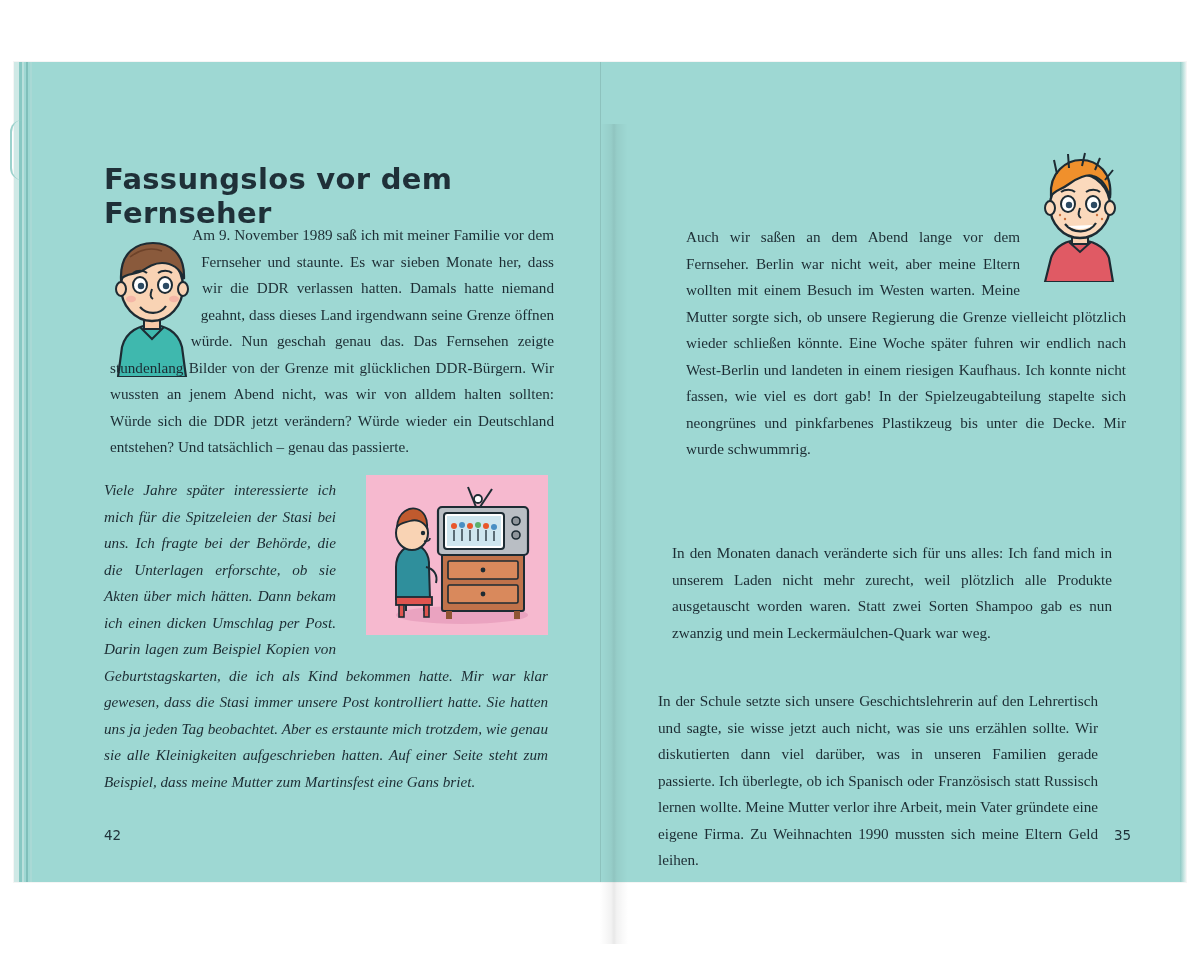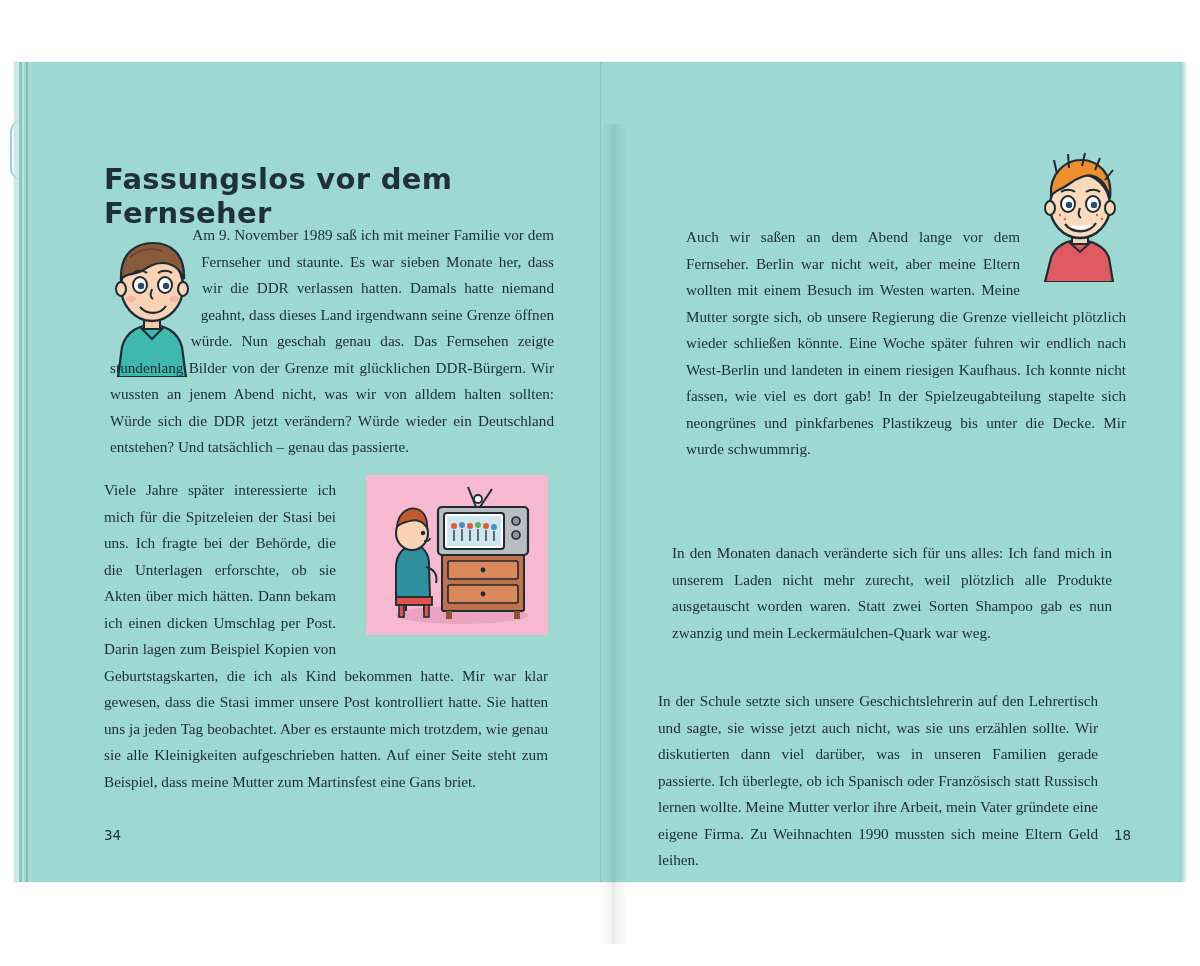--- a/index.html
+++ b/index.html
@@ -138,20 +138,21 @@
     width: 92px;
     height: 130px;
     shape-outside: ellipse(52px 66px at 40px 65px);
   }
 
   
   #left-para-2 {
     left: 90px;
     top: 415px;
     width: 444px;
+    font-style: italic;
   }
   #left-para-2 .shape-r {
     float: right;
     width: 212px;
     height: 165px;
   }
 
   
   #right-para-1 {
     left: 72px;
@@ -312,21 +313,21 @@
           <rect x="33" y="130" width="5" height="12" fill="#e0544f" stroke="#1d2b33" stroke-width="1.6"></rect>
           <rect x="58" y="130" width="5" height="12" fill="#e0544f" stroke="#1d2b33" stroke-width="1.6"></rect>
         </svg>
       </div>
 
       <div class="col para" id="left-para-2">
         <span class="shape-r"></span>
         <span>Viele Jahre später interessierte ich mich für die Spitzeleien der Stasi bei uns. Ich fragte bei der Behörde, die die Unterlagen erforschte, ob sie Akten über mich hätten. Dann bekam ich einen dicken Umschlag per Post. Darin lagen zum Beispiel Kopien von Geburtstagskarten, die ich als Kind bekommen hatte. Mir war klar gewesen, dass die Stasi immer unsere Post kontrolliert hatte. Sie hatten uns ja jeden Tag beobachtet. Aber es erstaunte mich trotzdem, wie genau sie alle Kleinigkeiten aufgeschrieben hatten. Auf einer Seite steht zum Beispiel, dass meine Mutter zum Martinsfest eine Gans briet.</span>
       </div>
 
-      <div class="folio folio-left">34</div>
+      <div class="folio folio-left">42</div>
     </div>
 
     <div class="page page-right">
 
       <div class="illus" id="illus-boy-right" style="left:413px; top:90px;">
         <svg viewBox="0 0 108 130" width="108" height="130">
 
           <path d="M24 106 C28 94 40 88 52 88 C64 88 78 94 82 106 L86 130 L18 130 Z" fill="#e05a64" stroke="#1d2b33" stroke-width="2.2"></path>
           <path d="M42 90 L53 100 L64 90" fill="none" stroke="#1d2b33" stroke-width="2"></path>
 
@@ -365,21 +366,21 @@
       </div>
 
       <div class="col para" id="right-para-2">
         <span>In den Monaten danach veränderte sich für uns alles: Ich fand mich in unserem Laden nicht mehr zurecht, weil plötzlich alle Produkte ausgetauscht worden waren. Statt zwei Sorten Shampoo gab es nun zwanzig und mein Leckermäulchen-Quark war weg.</span>
       </div>
 
       <div class="col para" id="right-para-3">
         <span>In der Schule setzte sich unsere Geschichtslehrerin auf den Lehrertisch und sagte, sie wisse jetzt auch nicht, was sie uns erzählen sollte. Wir diskutierten dann viel darüber, was in unseren Familien gerade passierte. Ich überlegte, ob ich Spanisch oder Französisch statt Russisch lernen wollte. Meine Mutter verlor ihre Arbeit, mein Vater gründete eine eigene Firma. Zu Weihnachten 1990 mussten sich meine Eltern Geld leihen.</span>
       </div>
 
-      <div class="folio folio-right">18</div>
+      <div class="folio folio-right">35</div>
     </div>
 
     <div class="gutter"></div>
   </div>
 
   <div class="gutter-line"></div>
 
   <div class="edge edge-1"></div>
   <div class="edge edge-2"></div>
   <div class="edge edge-3"></div>

